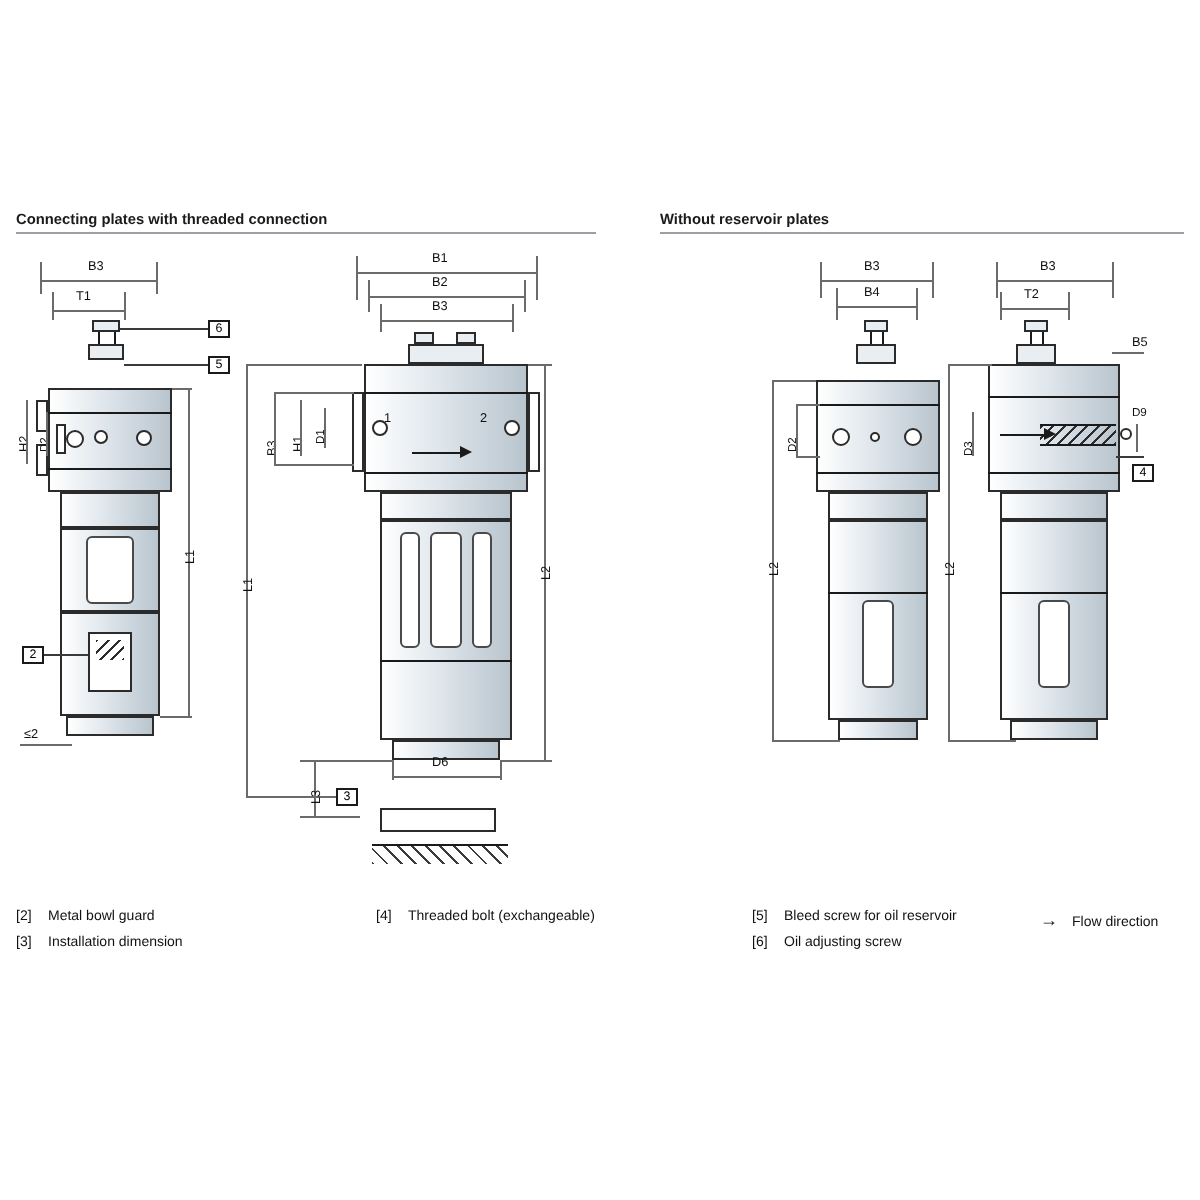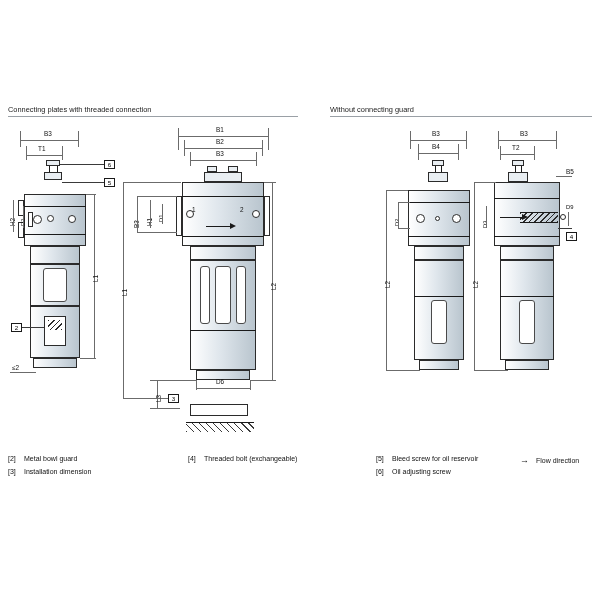--- a/index.html
+++ b/index.html
@@ -11,21 +11,21 @@
     overflow:hidden;
   }
   #sheet{
     position:relative;
     width:600px;height:600px;
   }
   
   .sec-title{
     position:absolute;
     font-size:7.4px;
-    font-weight:400;
+    font-weight:700;
     color:#1a1a1a;
     white-space:nowrap;
   }
   .sec-rule{
     position:absolute;
     height:1px;
     background:#9aa0a6;
   }
   
   .legend{
@@ -129,21 +129,21 @@
   }
 </style>
 </head>
 <body>
 
 <div id="sheet">
 
   <div class="sec-title" style="left:8px;top:105px;">Connecting plates with threaded connection</div>
   <div class="sec-rule" style="left:8px;top:116px;width:290px;"></div>
 
-  <div class="sec-title" style="left:330px;top:105px;">Without connecting guard</div>
+  <div class="sec-title" style="left:330px;top:105px;">Without reservoir plates</div>
   <div class="sec-rule" style="left:330px;top:116px;width:262px;"></div>
 
   <div>
 
     <div class="ln v dim" style="left:20px;top:131px;height:16px;"></div>
     <div class="ln v dim" style="left:78px;top:131px;height:16px;"></div>
     <div class="ln h dim" style="left:20px;top:140px;width:58px;"></div>
     <div class="lbl" style="left:44px;top:130px;">B3</div>
 
     <div class="ln v dim" style="left:26px;top:146px;height:14px;"></div>

